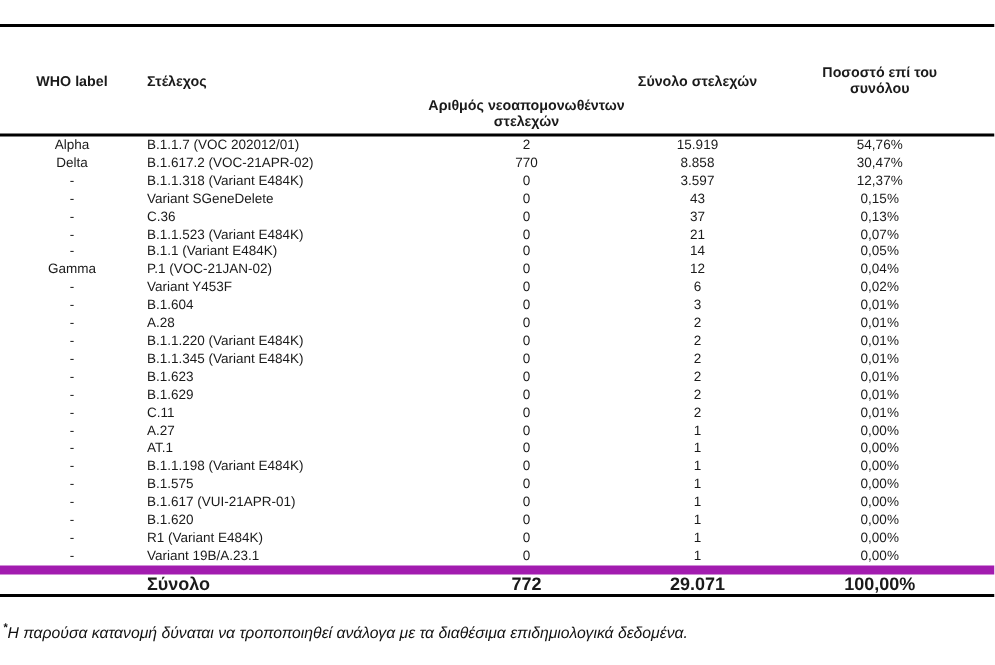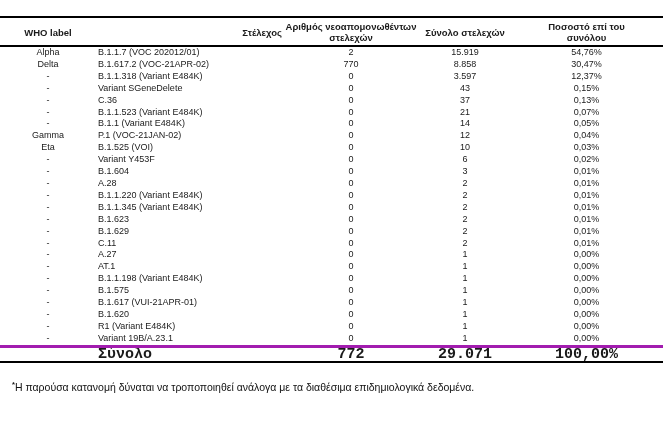--- a/index.html
+++ b/index.html
@@ -29,54 +29,53 @@
 
   thead th {
     font-size: 9.5px;
     font-weight: bold;
     line-height: 11px;
     padding: 3px 0 2px 0;
     vertical-align: middle;
     border-bottom: 2px solid #000;
     text-align: center;
   }
-  thead th.col-strain { text-align: right; padding-left: 2px; }
-  .hdr-wrap-3 { display: inline-block; max-width: 136px; }
+  thead th.col-strain { text-align: left; padding-left: 2px; }
+  .hdr-wrap-3 { display: inline-block; max-width: 136px; margin-top: 44px; }
   .hdr-wrap-5 { display: inline-block; max-width: 86px; }
 
   tbody td {
     font-size: 9px;
     line-height: 11.9px;
     padding: 0;
     white-space: nowrap;
     overflow: hidden;
     text-align: center;
   }
   tbody td:nth-child(2) { text-align: left; padding-left: 2px; }
 
   tr.total-row td {
     font-weight: bold;
-    font-size: 15px;
+    font-size: 12px;
     line-height: 13px;
-    border-top: 3px solid #a21caf;
+    border-top: 6px solid #a21caf;
     text-align: center;
     padding: 0;
-    font-family: Liberation Mono, monospace;
   }
   tr.total-row td:nth-child(2) { text-align: left; padding-left: 2px; }
 
   .footnotes {
     margin-top: 17px;
     margin-left: 2px;
     width: 655px;
     font-size: 10.5px;
     line-height: 14px;
     color: #111;
   }
-  .footnote { margin: 10px; }
+  .footnote { margin: 0; font-style: italic; }
   .footnote sup {
     font-size: 7.5px;
     font-weight: bold;
     vertical-align: super;
     line-height: 0;
   }
 </style>
 </head>
 <body>
 
@@ -154,27 +153,20 @@
           <td>0,05%</td>
         </tr>
         <tr>
           <td>Gamma</td>
           <td>P.1 (VOC-21JAN-02)</td>
           <td>0</td>
           <td>12</td>
           <td>0,04%</td>
         </tr>
         <tr>
-          <td>Eta</td>
-          <td>B.1.525 (VOI)</td>
-          <td>0</td>
-          <td>10</td>
-          <td>0,03%</td>
-        </tr>
-        <tr>
           <td>-</td>
           <td>Variant Y453F</td>
           <td>0</td>
           <td>6</td>
           <td>0,02%</td>
         </tr>
         <tr>
           <td>-</td>
           <td>B.1.604</td>
           <td>0</td>

